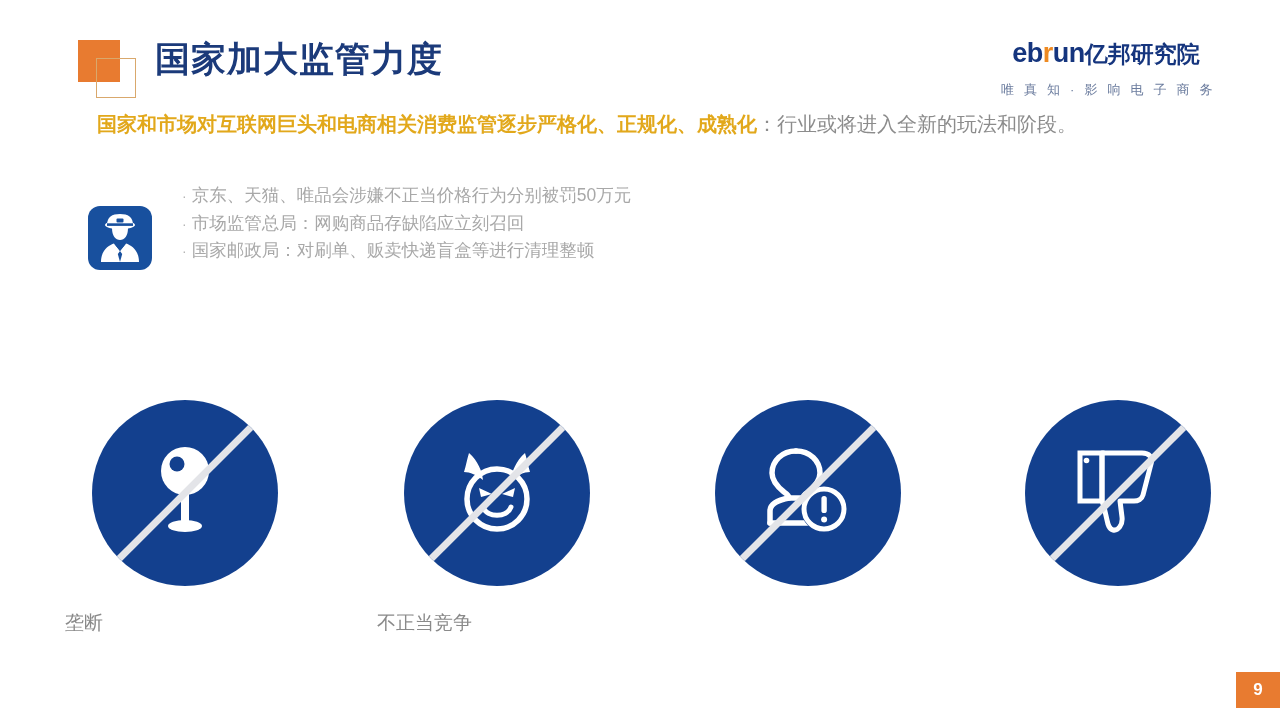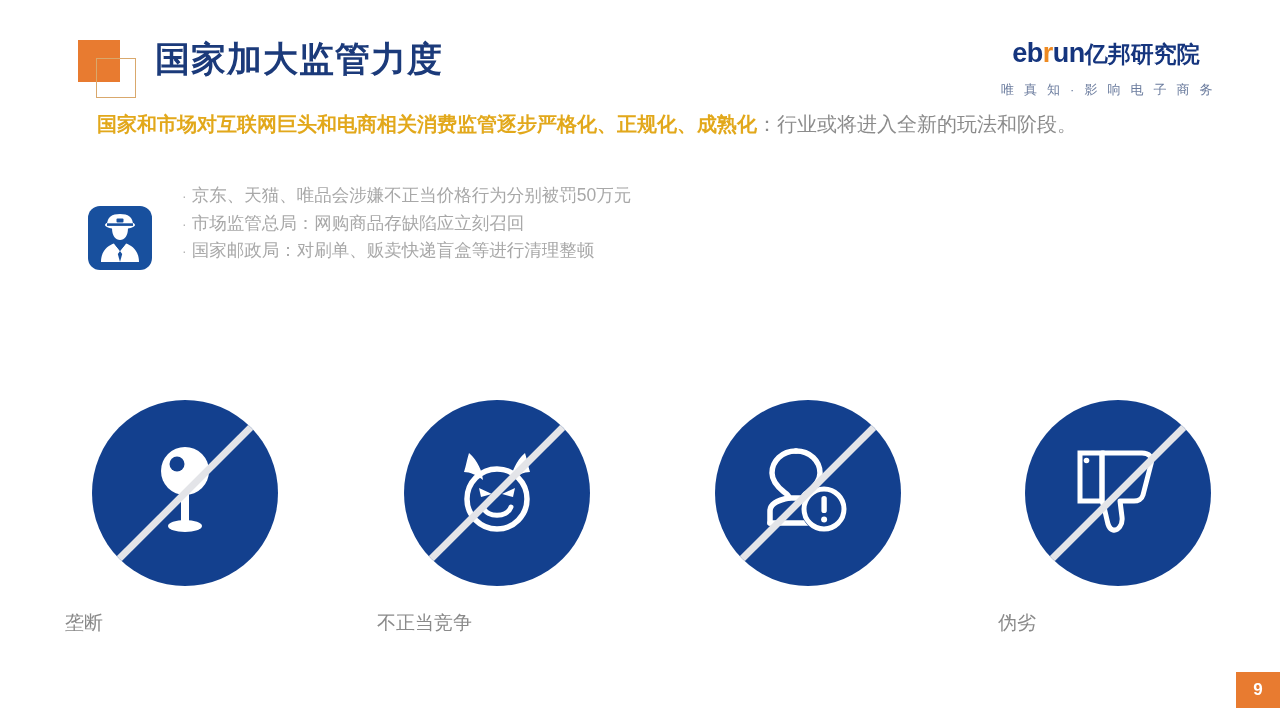--- a/index.html
+++ b/index.html
@@ -291,18 +291,17 @@
 
           <rect x="10" y="10" width="22" height="48" fill="none" stroke="#ffffff" stroke-width="5"></rect>
           <circle cx="16.5" cy="17.5" r="2.8" fill="#ffffff"></circle>
 
           <path d="M32 10 L72 10 C79 10 83 14 81 21 L73 52 C72 56 68 58 64 58 L50 58
                    L52 74 C53 82 48 88 43 87 C39 86 38 82 37 77 L34 64 L32 58 Z" fill="none" stroke="#ffffff" stroke-width="5" stroke-linejoin="round"></path>
         </svg>
       </span>
       <span class="slash"></span>
     </div>
-    <div class="circle-label">伪劣</div>
   </div>
 
 </div>
 
 <div class="page-num">9</div>
 
 </body></html>

